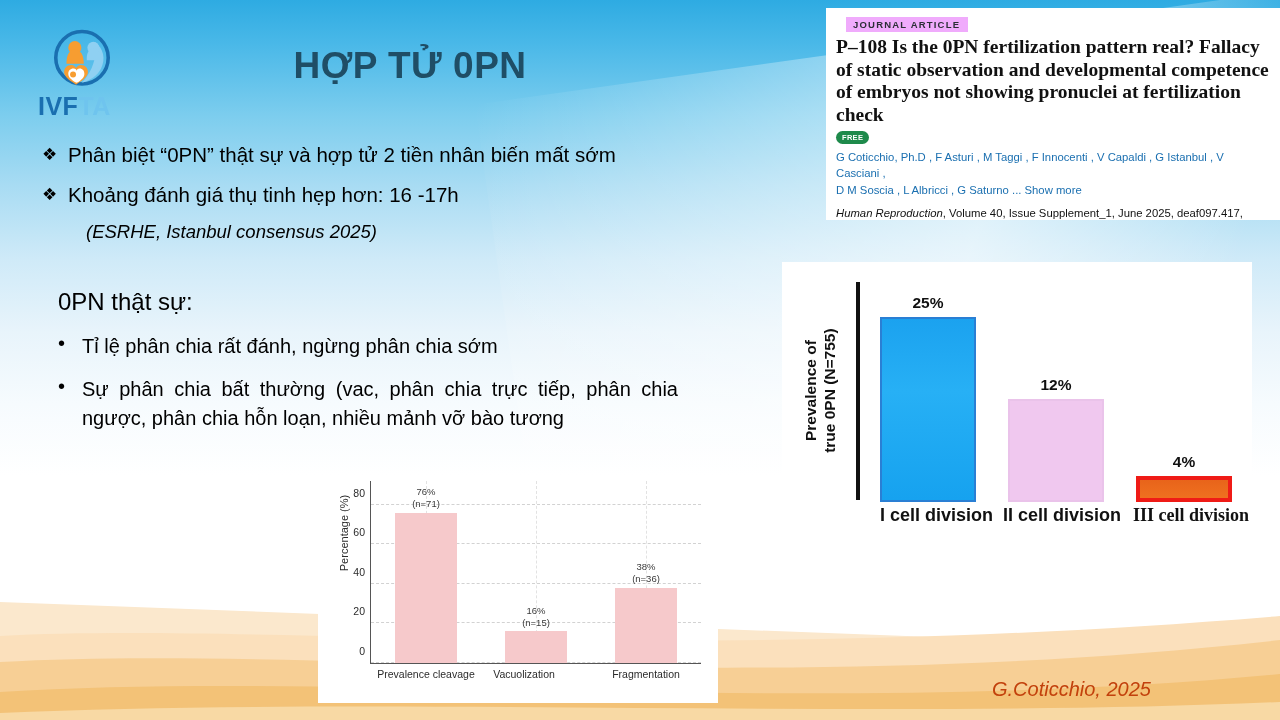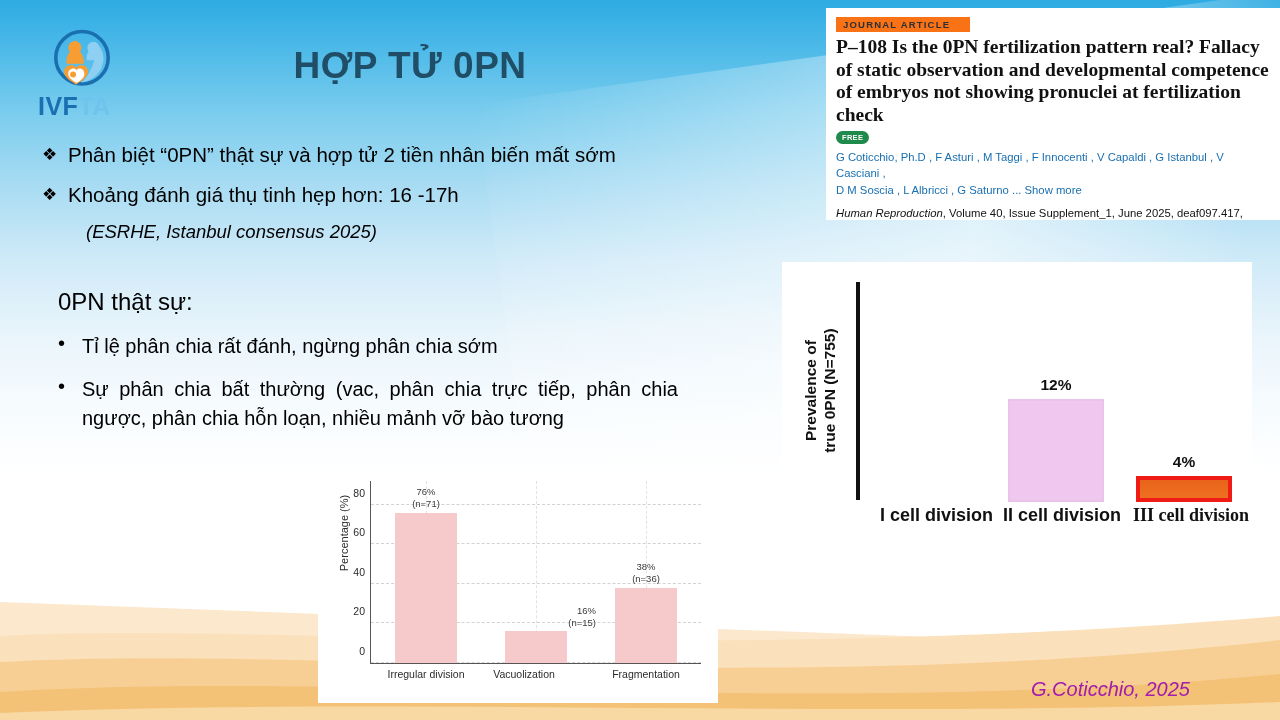--- a/index.html
+++ b/index.html
@@ -80,24 +80,25 @@
   
   .journal {
     position: absolute; left: 826px; top: 8px; width: 454px; height: 212px;
     background: #ffffff;
     overflow: hidden;
     padding: 6px 10px 0 10px;
     box-sizing: border-box;
   }
   .ja-tag {
     display: inline-block;
-    background: #f97316; color: #2b2f36;
+    background: #f0abfc; color: #2b2f36;
     font-size: 9.5px; font-weight: bold; letter-spacing: 1.2px;
-    padding: 2px 20px 2px 7px;
-    font-family: "Liberation Sans", sans-serif;
+    padding: 2px 8px 2px 7px;
+    font-family: "Liberation Sans", sans-serif;
+    margin-left: 10px;
   }
   .ja-title {
     font-family: "Liberation Serif", serif;
     font-weight: bold; color: #111;
     font-size: 19.5px; line-height: 1.16;
     margin-top: 4px;
   }
   .ja-free {
     display: inline-block; margin-top: 4px;
     background: #1e8a4b; color: #fff;
@@ -161,22 +162,22 @@
 
   
   .rednotes {
     position: absolute; left: 878px; top: 550px; width: 380px;
     color: #ee1b16; font-size: 19.5px; line-height: 1.45;
     font-family: "Liberation Sans", sans-serif;
   }
 
   
   .attrib {
-    position: absolute; left: 1031px; top: 678px;
-    font-size: 20px; font-style: italic; color: #a21caf;
+    position: absolute; left: 992px; top: 678px;
+    font-size: 20px; font-style: italic; color: #c2410c;
     font-family: "Liberation Sans", sans-serif;
   }
 
   
   .lchart {
     position: absolute; left: 318px; top: 475px; width: 400px; height: 228px;
     background: #ffffff;
   }
   .lchart .yaxis-title {
     position: absolute; left: -44px; top: 52px; width: 140px;
@@ -290,20 +291,24 @@
 
   <div class="rchart">
     <div class="ylab">
       <span id="rylab">
           <div>Prevalence of</div>
           <div>true 0PN (N=755)</div>
         </span>
     </div>
     <div class="axis"></div>
     <div class="rbars">
+      <div class="rbar-col" style="left:14px;">
+        <div class="rbar-val">25%</div>
+        <div class="rbar b1" style="height:185px;"></div>
+      </div>
       <div class="rbar-col" style="left:142px;">
         <div class="rbar-val">12%</div>
         <div class="rbar b2" style="height:103px;"></div>
       </div>
       <div class="rbar-col" style="left:270px;">
         <div class="rbar-val">4%</div>
         <div class="rbar b3" style="height:26px;"></div>
       </div>
     </div>
     <div class="rlabels">
@@ -337,28 +342,28 @@
       <div class="ytick" style="bottom:158.3px;">80</div>
 
       <div class="lbar" style="left:24px;  height:150.4px;"></div>
       <div class="lbar" style="left:134px; height:31.7px;"></div>
       <div class="lbar" style="left:244px; height:75.2px;"></div>
 
       <div class="lbar-lab" style="left:-5px; bottom:153px;">
         <div>76%</div>
         <div>(n=71)</div>
       </div>
-      <div class="lbar-lab" style="left:105px; bottom:34px;text-align:right;">
+      <div class="lbar-lab" style="left:105px; bottom:34px;">
         <div>16%</div>
         <div>(n=15)</div>
       </div>
       <div class="lbar-lab" style="left:215px; bottom:78px;">
         <div>38%</div>
         <div>(n=36)</div>
       </div>
 
-      <div class="xtick" style="left:-10px;">Irregular division</div>
+      <div class="xtick" style="left:-10px;">Prevalence cleavage</div>
       <div class="xtick" style="left:88px;">Vacuolization</div>
       <div class="xtick" style="left:210px;">Fragmentation</div>
     </div>
   </div>
 
 </div>
 
 </body></html>

